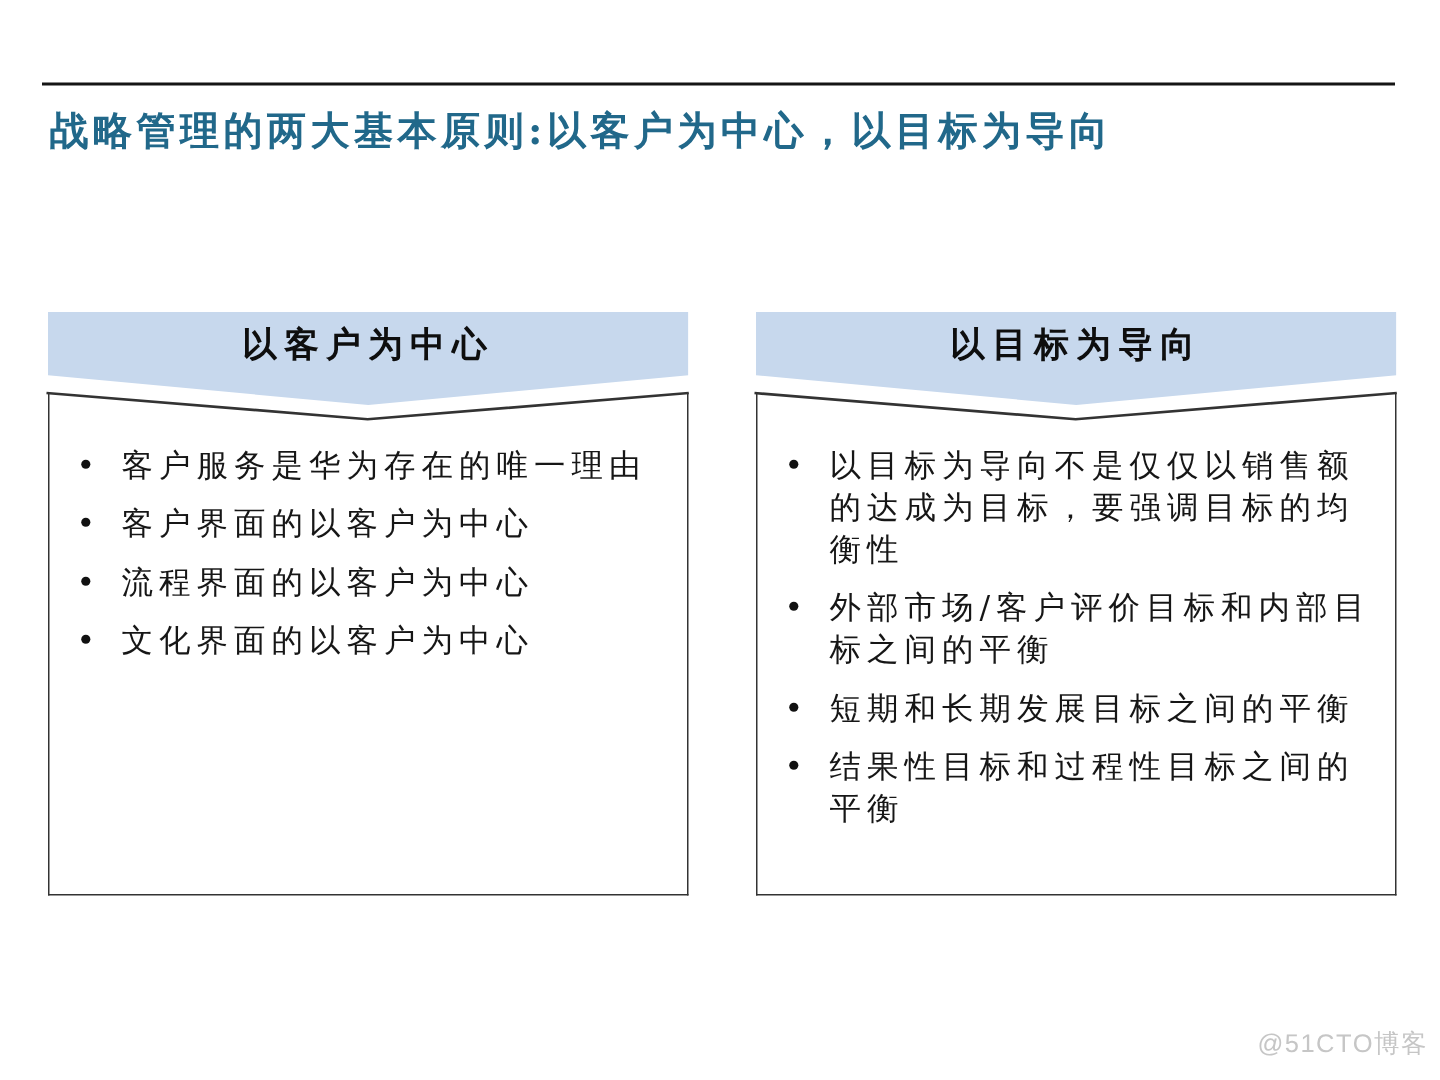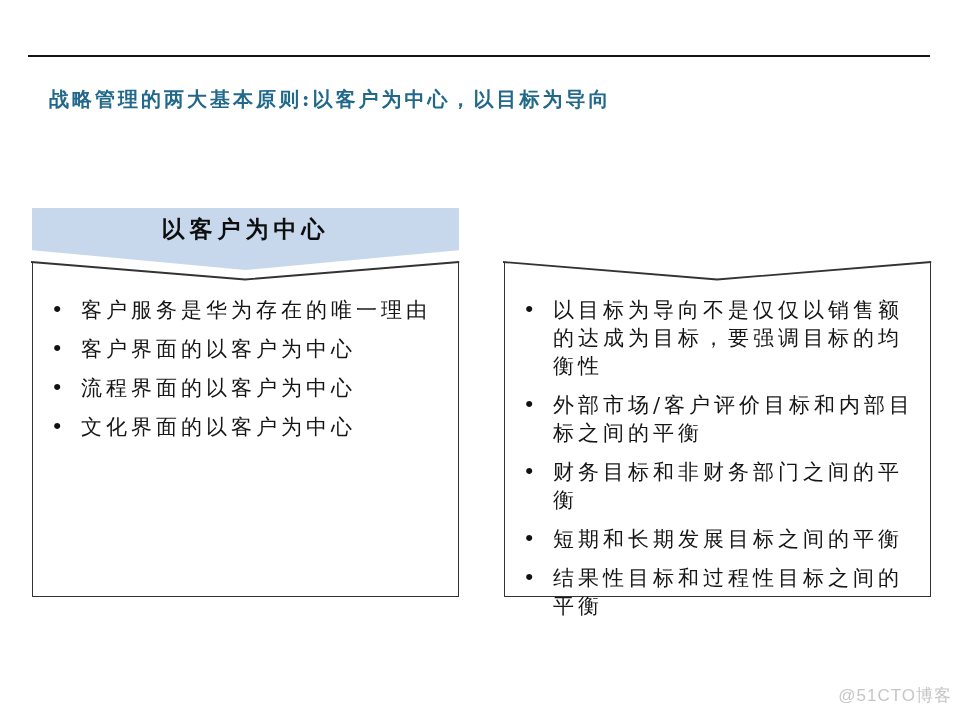--- a/index.html
+++ b/index.html
@@ -16,22 +16,22 @@
     left: 28px;
     top: 55px;
     width: 902px;
     height: 2px;
     background: #151515;
   }
   .page-title {
     position: absolute;
     left: 33px;
     top: 70px;
-    margin: 16px;
-    font-size: 20px;
+    margin: 0;
+    font-size: 26px;
     font-weight: bold;
     color: #21688a;
     letter-spacing: 3px;
     white-space: nowrap;
   }
   .column {
     position: absolute;
     top: 208px;
     width: 427px;
     height: 389px;
@@ -126,28 +126,30 @@
       <ul class="bullets">
           <li>客户服务是华为存在的唯一理由</li>
           <li>客户界面的以客户为中心</li>
           <li>流程界面的以客户为中心</li>
           <li>文化界面的以客户为中心</li>
         </ul>
     </div>
   </div>
 
   <div class="column col-right">
+    <div class="banner">
+      <span class="banner-label">以目标为导向</span>
+    </div>
     <div class="panel">
       <svg class="notch" viewBox="0 0 427 20" preserveAspectRatio="none">
         <path d="M0,1 L213.5,18.5 L427,1" fill="none" stroke="#333333" stroke-width="1.8"></path>
       </svg>
       <ul class="bullets">
           <li>以目标为导向不是仅仅以销售额的达成为目标，要强调目标的均衡性</li>
           <li>外部市场/客户评价目标和内部目标之间的平衡</li>
-          <li>财务目标和非财务部门之间的平衡</li>
           <li>短期和长期发展目标之间的平衡</li>
           <li>结果性目标和过程性目标之间的平衡</li>
         </ul>
     </div>
   </div>
 
   <div class="watermark">@51CTO博客</div>
 
 </div>
 

